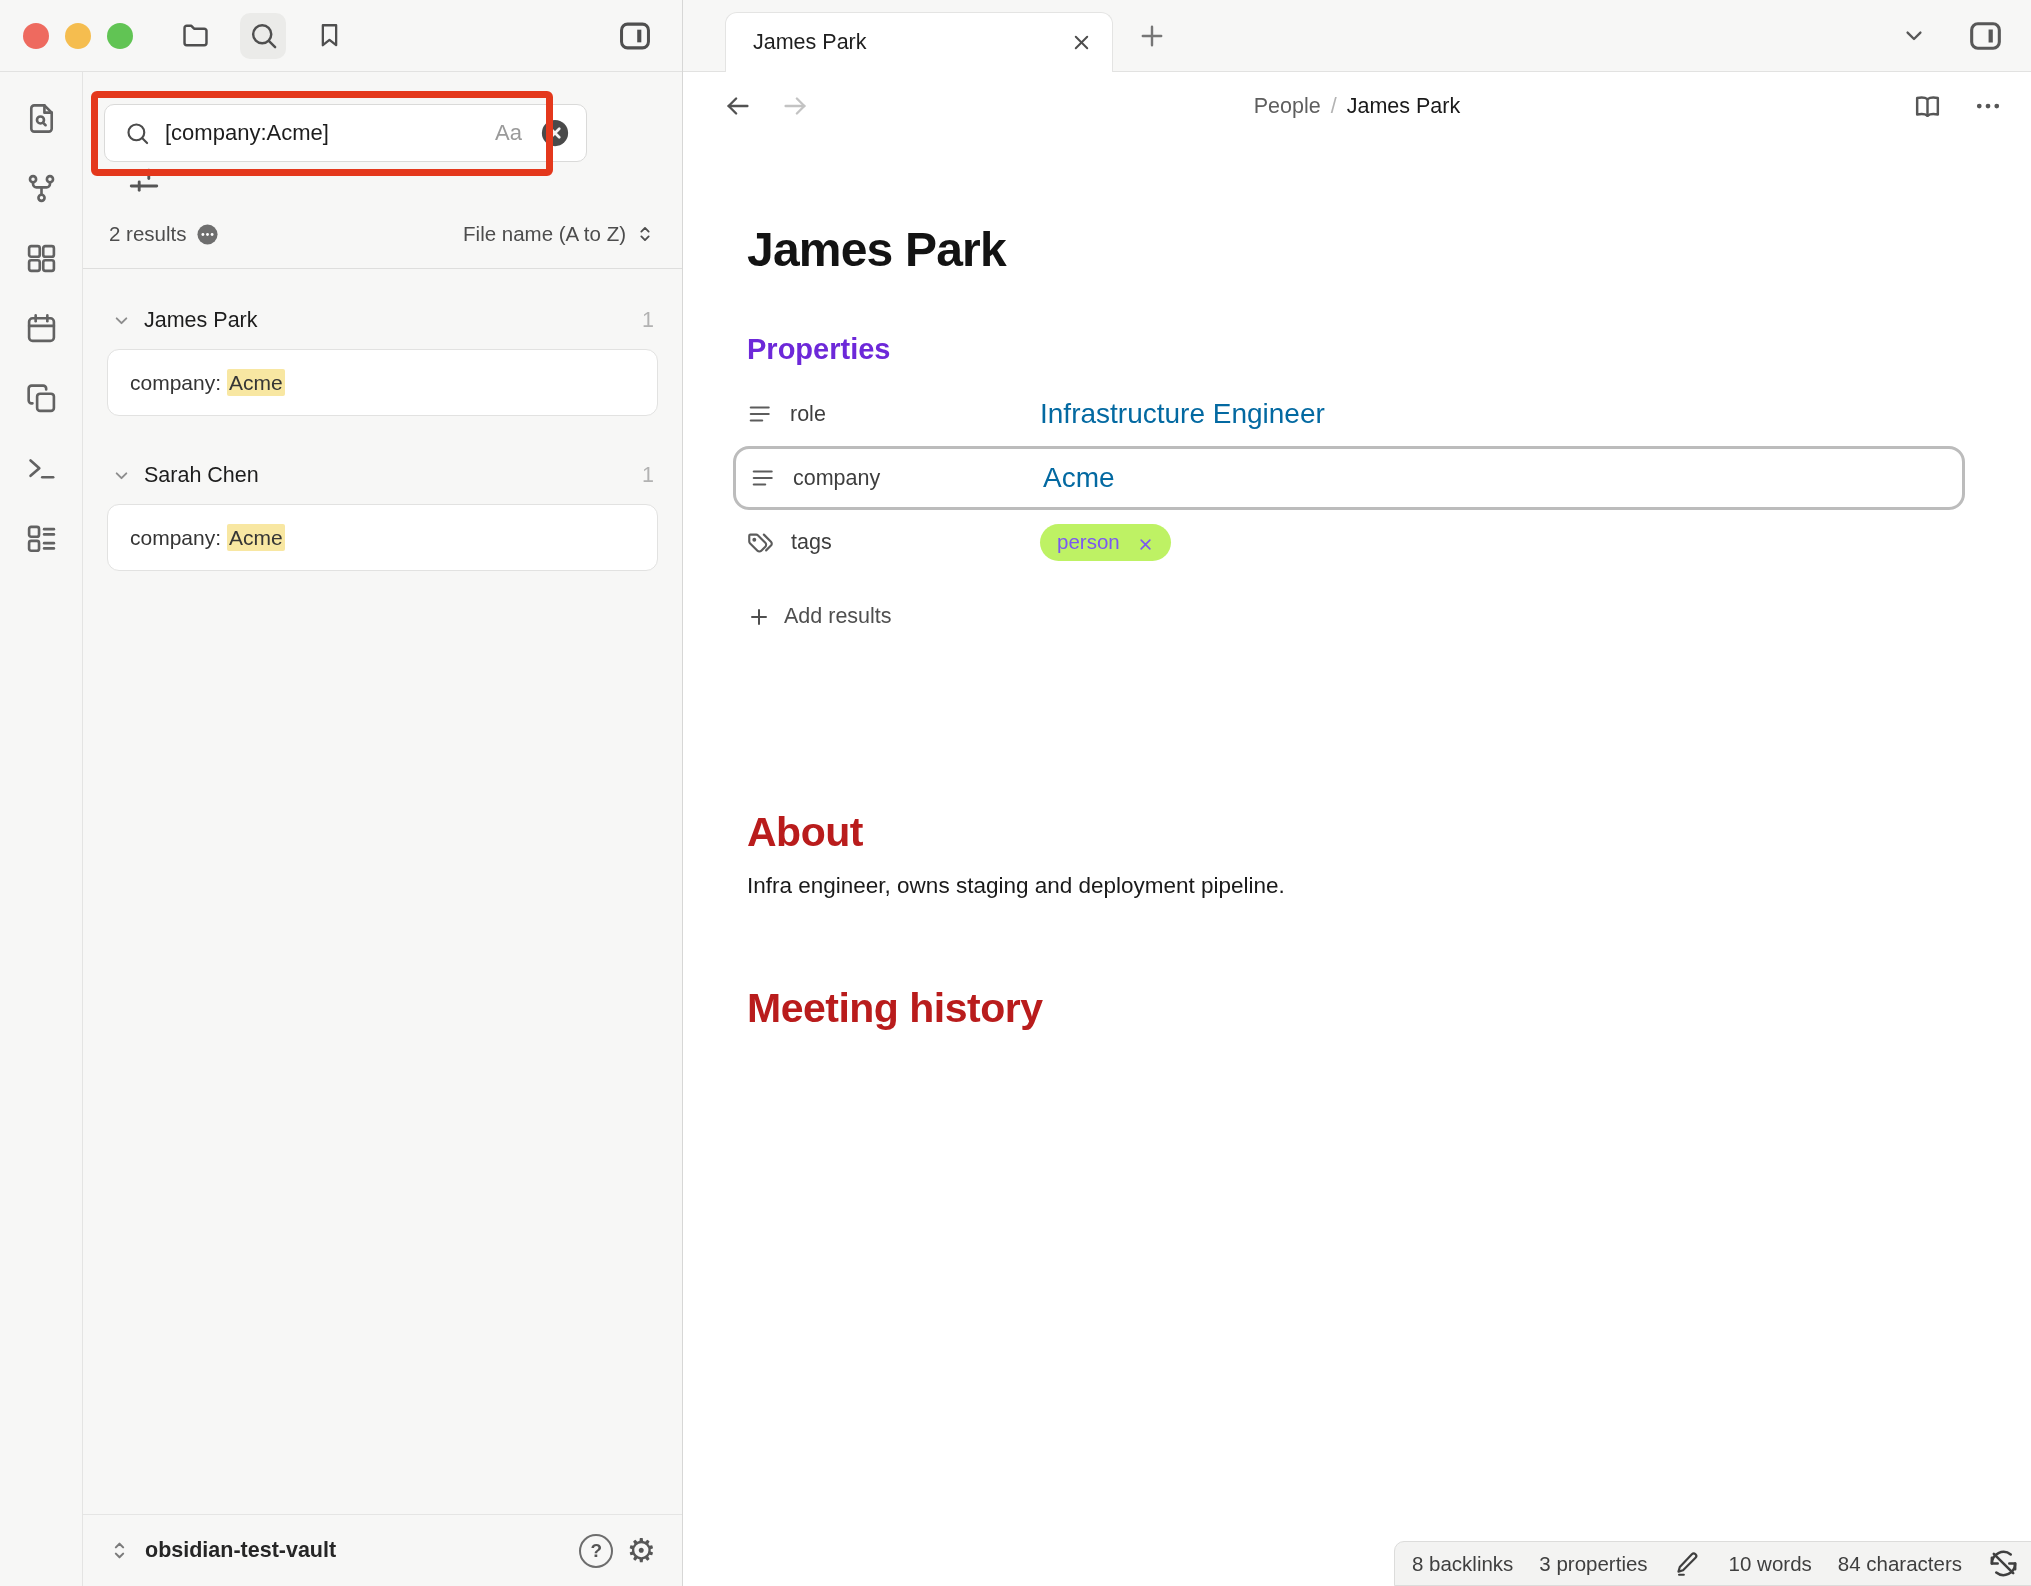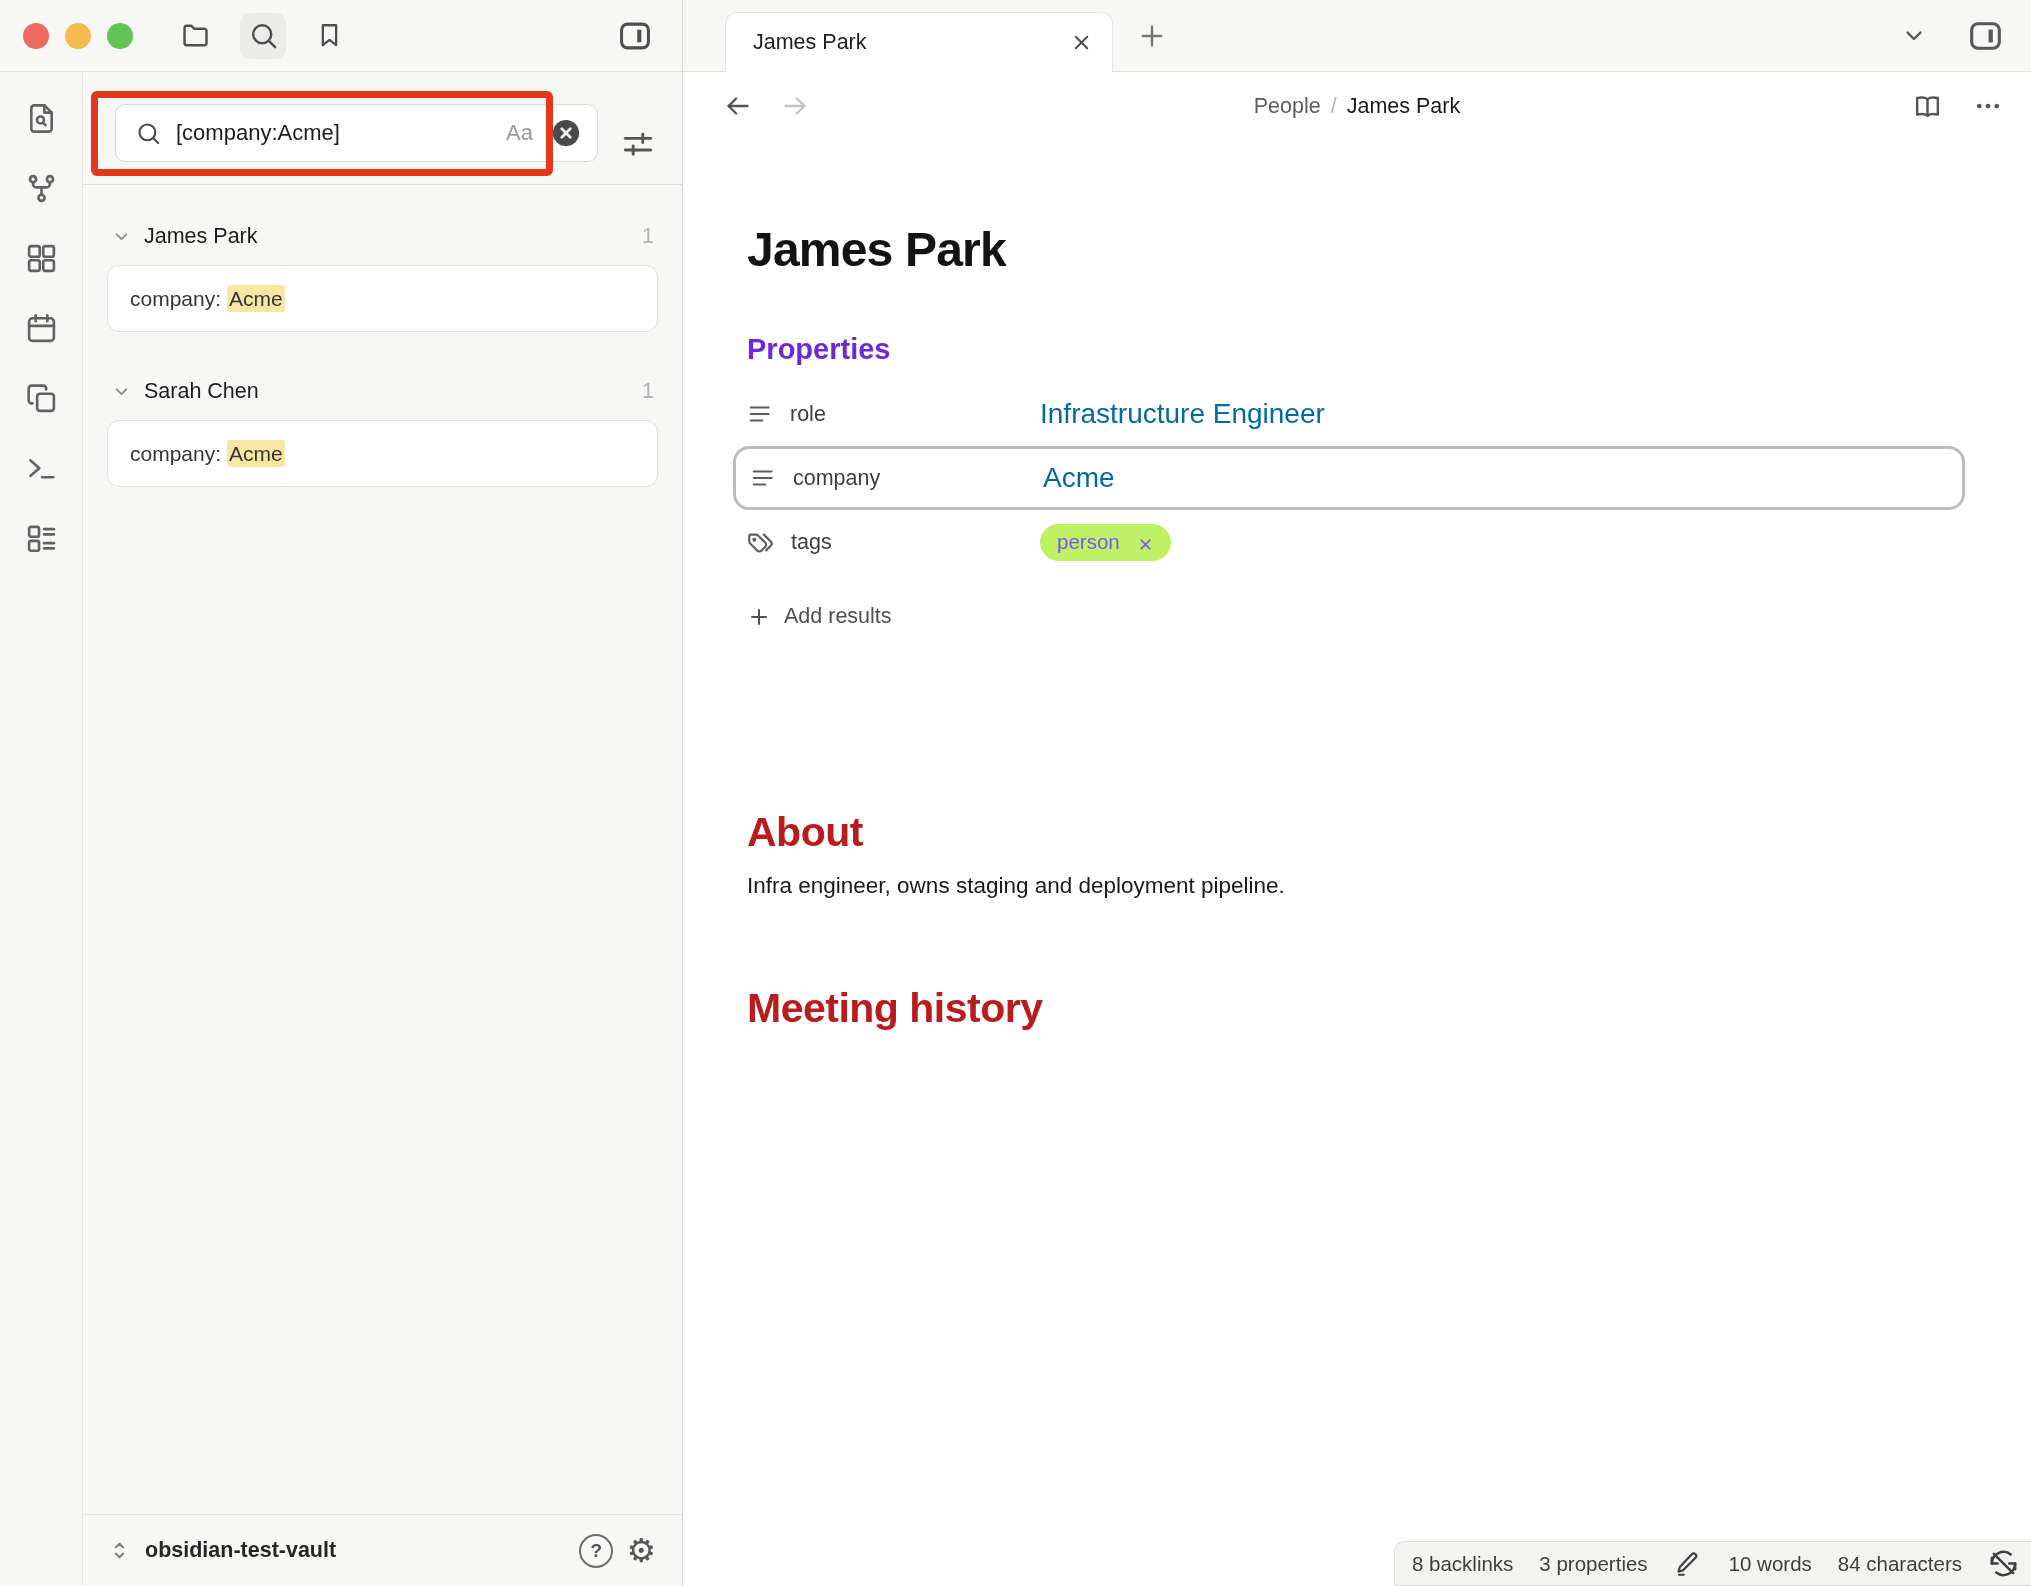--- a/index.html
+++ b/index.html
@@ -20,21 +20,21 @@
   .icon-btn { display:flex; align-items:center; justify-content:center; border-radius:10px; }
   .icon-btn.active { background:#ebebe9; width:46px; height:46px; }
   .left-top .toggle-left { margin-left:auto; margin-right:28px; color:#4f4f4f; }
 
   .left-body { flex:1; display:flex; min-height:0; }
   .ribbon { width:83px; flex:none; border-right:1px solid #e4e4e3; display:flex; flex-direction:column; align-items:center; padding-top:26px; gap:30px; color:#626262; background:#f7f7f6; }
   .ribbon .icon-btn { width:40px; height:40px; }
 
   .panel { flex:1; display:flex; flex-direction:column; position:relative; min-height:0; }
   .red-annotation { position:absolute; left:8px; top:19px; width:462px; height:85px; border:7px solid #e4381c; border-radius:6px; z-index:6; pointer-events:none; }
-  .search-row { display:flex; align-items:flex-end; margin:32px 24px 0 32px; }
+  .search-row { display:flex; align-items:flex-start; margin:32px 24px 0 21px;flex-direction:column; }
   .search-field { width:483px; height:58px; background:#fff; border:1px solid #dadad9; border-radius:10px; display:flex; align-items:center; padding:0 16px 0 19px; }
   .search-field .query { flex:1; font-size:22px; color:#1d1d1d; margin-left:14px; white-space:nowrap; overflow:hidden; }
   .match-case { font-size:22px; color:#9a9a9a; margin-right:18px; }
   .clear-btn { width:30px; height:30px; flex:none; }
   .search-settings { margin-left:22px; color:#565656; }
 
   .results-header { display:flex; align-items:center; margin:24px 26px 0 26px; color:#4d4d4d; font-size:20.5px; }
   .results-count-wrap { display:flex; align-items:center; gap:10px; }
   .sort-wrap { margin-left:auto; display:flex; align-items:center; gap:8px; }
   .panel-divider { border-bottom:1px solid #dededd; margin-top:22px; }
@@ -213,20 +213,38 @@
           <span class="search-settings icon-btn">
             <svg width="36" height="36" viewBox="0 0 24 24" fill="none" stroke="currentColor" stroke-width="1.9" stroke-linecap="round">
                 <line x1="3.5" y1="8.2" x2="20.5" y2="8.2"></line>
                 <line x1="15.2" y1="5.4" x2="15.2" y2="11"></line>
                 <line x1="3.5" y1="16" x2="20.5" y2="16"></line>
                 <line x1="8.8" y1="13.2" x2="8.8" y2="18.8"></line>
               </svg>
           </span>
         </div>
 
+        <div class="results-header">
+          <span class="results-count-wrap">
+            <span>2 results</span>
+            <svg width="23" height="23" viewBox="0 0 24 24">
+                <circle cx="12" cy="12" r="10.5" fill="#6e6e6e"></circle>
+                <circle cx="7.2" cy="12" r="1.5" fill="#fff"></circle>
+                <circle cx="12" cy="12" r="1.5" fill="#fff"></circle>
+                <circle cx="16.8" cy="12" r="1.5" fill="#fff"></circle>
+              </svg>
+          </span>
+          <span class="sort-wrap">
+            <span>File name (A to Z)</span>
+            <svg width="22" height="22" viewBox="0 0 24 24" fill="none" stroke="#4d4d4d" stroke-width="2" stroke-linecap="round" stroke-linejoin="round">
+                <path d="M8 9.3 12 5.3l4 4"></path>
+                <path d="M8 14.7l4 4 4-4"></path>
+              </svg>
+          </span>
+        </div>
 
         <div class="panel-divider"></div>
 
         <div class="results">
 
           <div class="result-group">
             <div class="group-header">
               <svg class="chev" width="21" height="21" viewBox="0 0 24 24" fill="none" stroke="currentColor" stroke-width="2.2" stroke-linecap="round" stroke-linejoin="round">
                   <polyline points="6.5 9.5 12 15 17.5 9.5"></polyline>
                 </svg>

